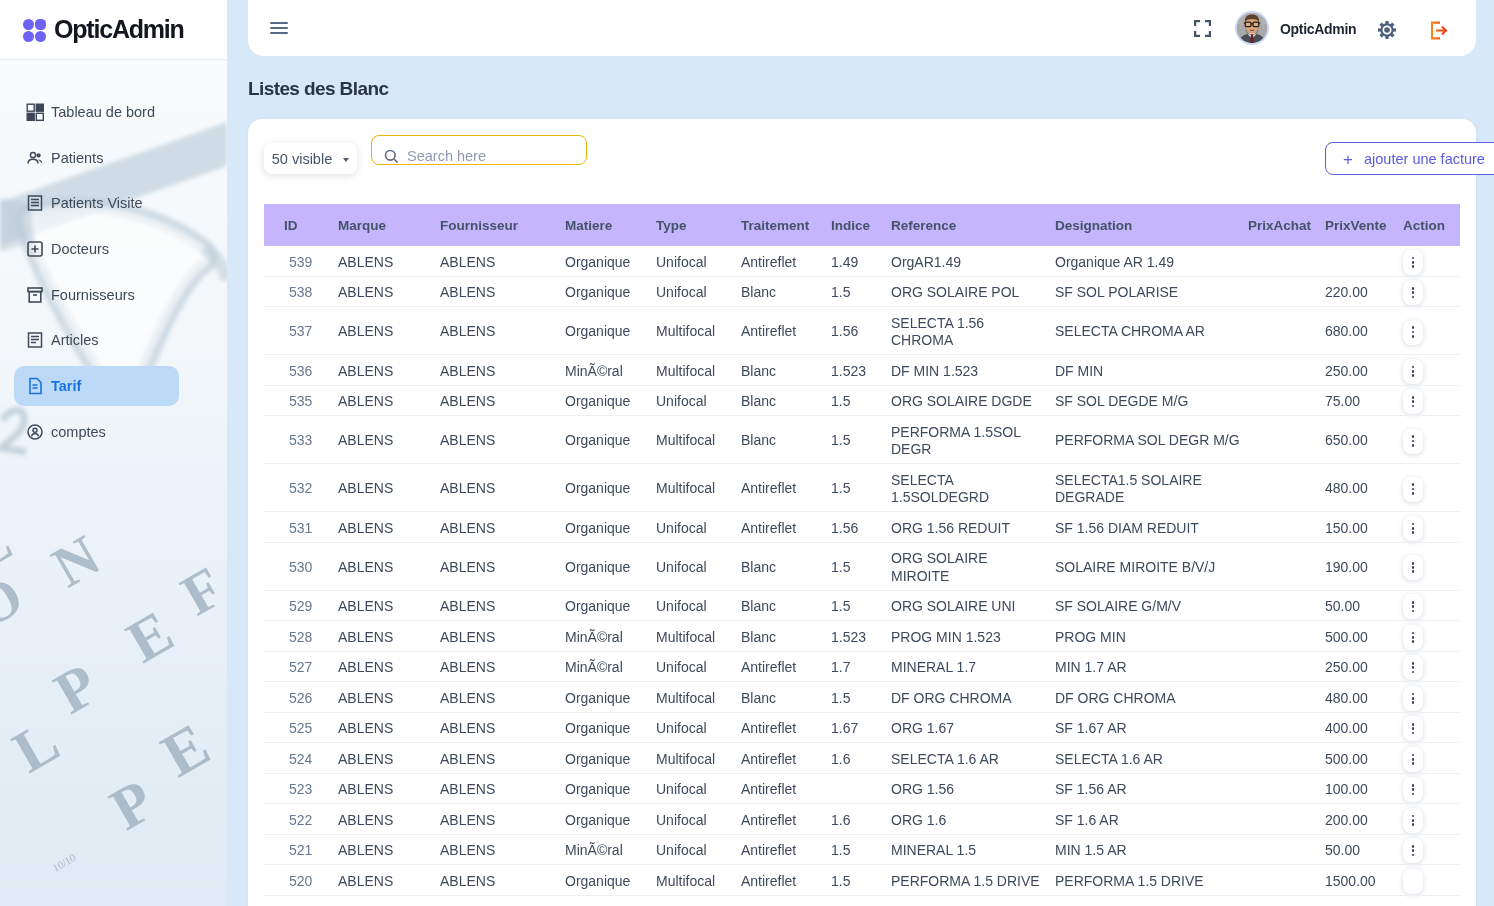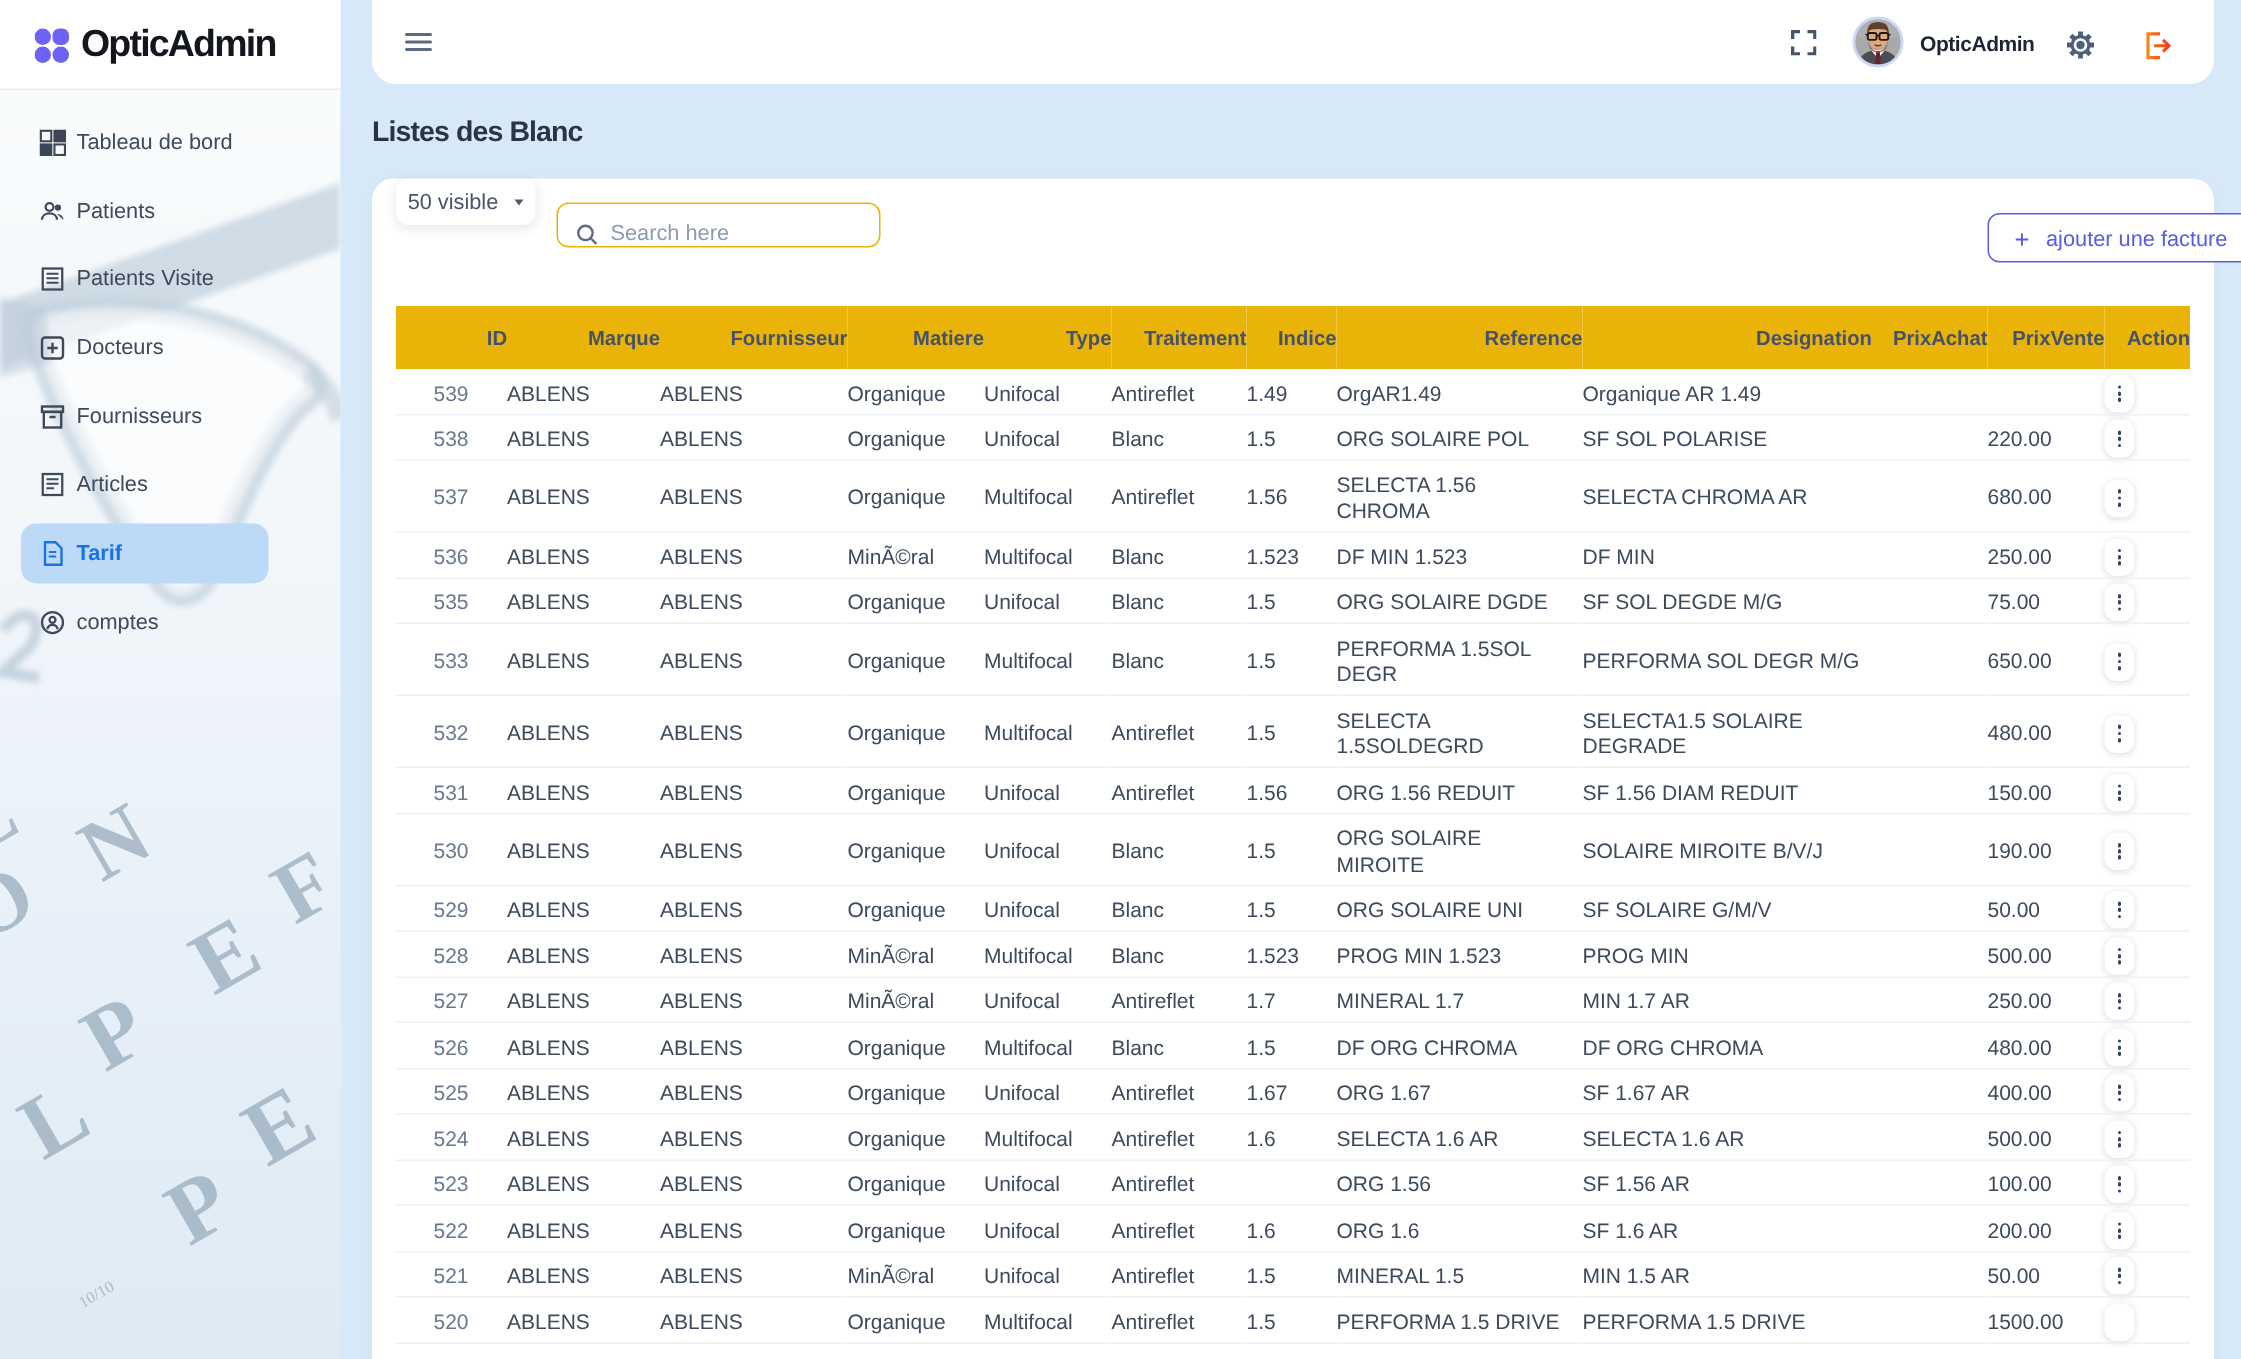--- a/index.html
+++ b/index.html
@@ -4,50 +4,50 @@
 <title>OpticAdmin</title>
 <style>
   * { margin:0; padding:0; box-sizing:border-box; }
   html,body { width:1494px; height:906px; overflow:hidden; font-family:"Liberation Sans", sans-serif; background:#d7e9f9; }
 
   
   .sb { position:absolute; left:0; top:0; width:227px; height:906px; background:linear-gradient(180deg,#fafcfd 0%,#f3f7fa 38%,#e7f0f8 70%,#dfeaf4 100%); overflow:hidden; z-index:5; }
   .sb .wm { position:absolute; left:0; top:0; width:227px; height:906px; }
   .sb-head { position:absolute; left:0; top:0; width:227px; height:60px; background:#fff; border-bottom:1px solid #e7ebf3; display:flex; align-items:center; padding-left:23px; z-index:2; }
   .sb-head .logotxt { font-size:25px; font-weight:bold; color:#14161f; letter-spacing:-1.2px; margin-left:8px; }
-  .nav { position:absolute; left:0; top:75px; width:194px; z-index:2; }
+  .nav { position:absolute; left:0; top:92px; width:194px; z-index:2; }
   .nav a { display:flex; align-items:center; height:40px; margin:0 15px 5.7px 14px; padding-left:12px; border-radius:10px; color:#3e4a5b; font-size:14.5px; text-decoration:none; }
   .nav a svg { width:18px; height:18px; margin-right:7px; flex:0 0 18px; }
   .nav a.active { background:#bcd9f7; color:#1a73e2; font-weight:bold; }
 
   
   .topbar { position:absolute; left:248px; top:0; width:1228px; height:56px; background:#fff; border-radius:0 0 16px 16px; z-index:3; }
   .burger { position:absolute; left:22px; top:21.5px; width:18px; height:16px; cursor:pointer; }
   .burger span { display:block; height:2.2px; background:#5b6a82; border-radius:1px; margin-bottom:2.9px; }
   .fsicon { position:absolute; left:946px; top:20px; }
   .avatar { position:absolute; left:987px; top:11px; width:34px; height:34px; border-radius:50%; border:2px solid #ccd6f8; overflow:hidden; background:#9c9c9c; }
   .tbname { position:absolute; left:1032px; top:21px; font-size:14px; font-weight:bold; color:#1e2532; letter-spacing:-0.3px; }
   .gear { position:absolute; left:1129px; top:19.5px; }
   .lgout { position:absolute; left:1181px; top:20.5px; }
 
   h1.pgtitle { position:absolute; left:248px; top:78px; font-size:19px; font-weight:bold; color:#2a3447; letter-spacing:-0.6px; z-index:2; }
 
   .card { position:absolute; left:248px; top:119px; width:1228px; height:840px; background:#fff; border-radius:14px; box-shadow:0 1px 4px rgba(30,60,90,.06); z-index:2; }
 
-  .vbtn { position:absolute; left:16px; top:0; width:93px; height:31px; background:#fff; border:none; border-radius:8px; box-shadow:0 2px 8px rgba(25,42,70,.13); font-family:inherit; font-size:14.5px; color:#47536b; }
+  .vbtn { position:absolute; left:16px; top:24px; width:93px; height:31px; background:#fff; border:none; border-radius:8px; box-shadow:0 2px 8px rgba(25,42,70,.13); font-family:inherit; font-size:14.5px; color:#47536b; }
   .vbtn .car { display:inline-block; width:0; height:0; border-left:3.8px solid transparent; border-right:3.8px solid transparent; border-top:4.4px solid #4e5a70; margin-left:7px; vertical-align:middle; }
   .search { position:absolute; left:123px; top:16px; width:216px; height:30px; border:1px solid #eab308; border-radius:8px; display:flex; align-items:flex-end; padding-left:12px; }
   .search svg { margin-right:8px; }
   .search span { color:#8e9bb0; font-size:14.5px; }
   .addbtn { position:absolute; left:1033px; top:23px; width:178px; height:33px; background:#fff; border:1px solid #5c5ce0; border-radius:8px; color:#5a5ae3; font-size:14.5px; font-family:inherit;margin-left:44px; }
   .addbtn .plus { font-size:17px; font-weight:400; margin-right:7px; position:relative; top:1px; }
 
   
   table.tt { position:absolute; left:16px; top:85px; width:1196px; border-collapse:collapse; table-layout:fixed; }
-  .tt th { background:#eab308; font-size:13.5px; color:#46526a; text-align:right; height:42px; padding:0; font-weight:bold; }
+  .tt th { background:#c4b5fd; font-size:13.5px; color:#46526a; text-align:left; height:42px; padding:0; font-weight:bold; }
   .tt td { font-size:14px; color:#3d4a5c; padding:7.5px 12px 4.5px 0; line-height:17.5px; border-bottom:1px solid #edf0f4; vertical-align:middle; }
   .tt td:nth-child(9) { padding-right:3px; }
   .tt td.id { color:#67788f; padding-left:25px !important; }
   .tt td:first-child, .tt th:first-child { padding-left:20px; }
   .tt .act { padding-right:0; }
   .abtn { width:20px; height:25px; margin:-5px 0; background:#fff; border-radius:8px; box-shadow:0 1px 5px rgba(30,50,90,.18); display:flex; flex-direction:column; align-items:center; justify-content:center; gap:1.4px; }
   .abtn i { width:2.9px; height:2.9px; background:#33415c; border-radius:50%; display:block; }
 </style>
 </head>
 <body>

